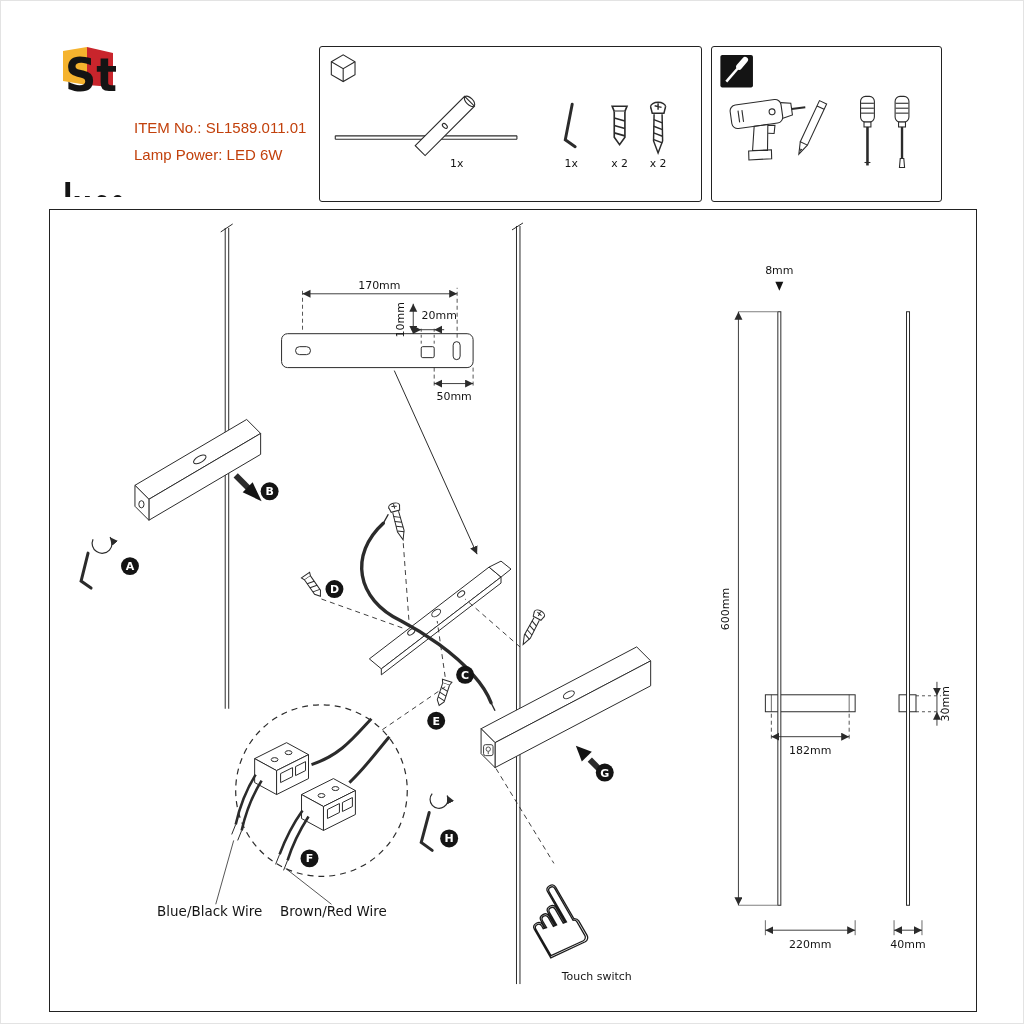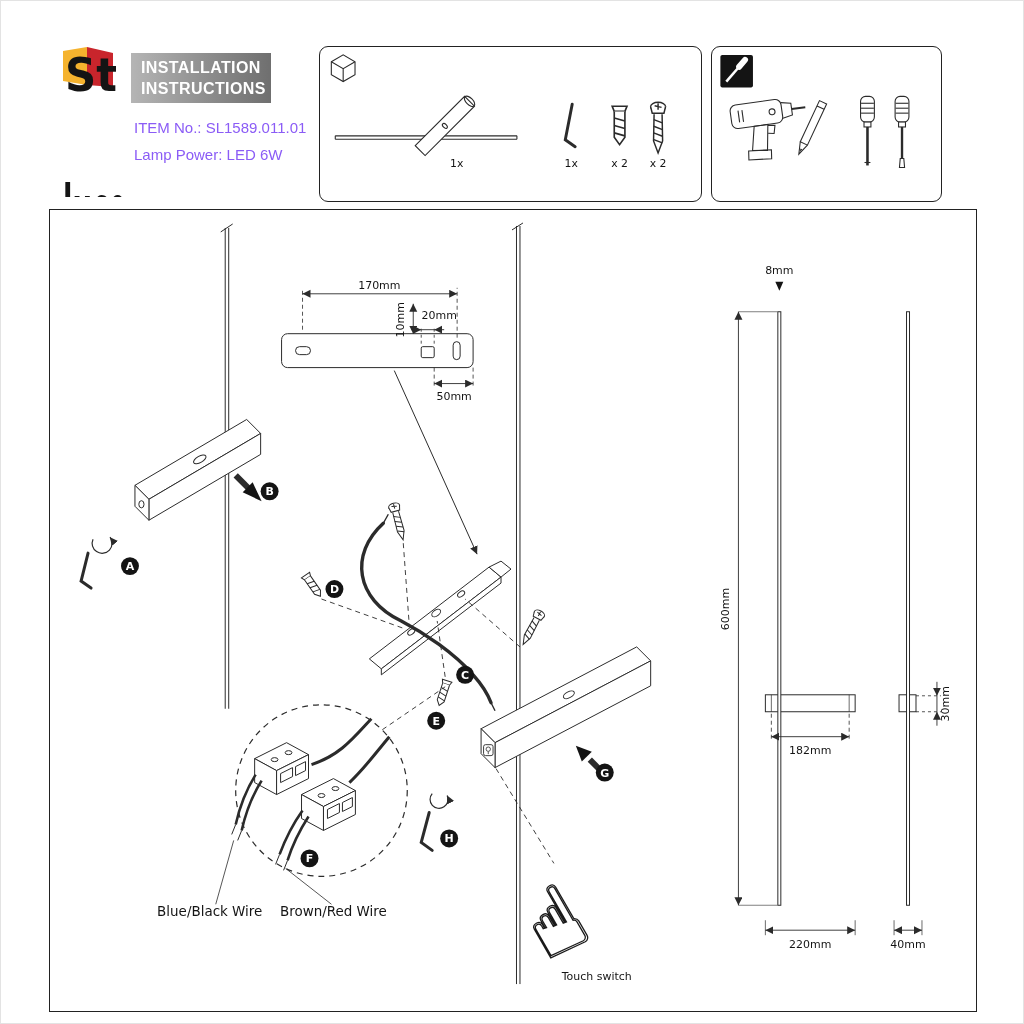--- a/index.html
+++ b/index.html
@@ -4,22 +4,22 @@
 <style>
   * { margin:0; padding:0; box-sizing:border-box; }
   html,body { width:1024px; height:1024px; background:#fff; }
   body { font-family:"Liberation Sans","DejaVu Sans",sans-serif; color:#141414; position:relative; }
   .sheet { position:absolute; inset:0; background:#fff; border:1px solid #e3e3e3;text-decoration:underline; }
   .logo { position:absolute; left:56px; top:40px; width:76px; height:156px; }
   .banner { position:absolute; left:130px; top:52px; width:140px; height:50px;
             background:linear-gradient(90deg,#b5b5b5,#8d8d8d 55%,#6f6f6f);
             color:#fff; font-weight:bold; font-size:16px; line-height:21px;
             padding:4px 0 0 10px; letter-spacing:.4px; }
-  .item-info { position:absolute; left:133px; top:113px; font-size:15px; line-height:27px; color:#8b5cf6; }
-  .box { position:absolute; border:1.5px solid #222; border-radius:9px; background:#fff; }
+  .item-info { position:absolute; left:133px; top:113px; font-size:15px; line-height:27px; color:#c2410c; }
+  .box { position:absolute; border:1.5px solid #222; border-radius:3px; background:#fff; }
   .parts-box { left:318px; top:45px; width:383px; height:156px; }
   .tools-box { left:710px; top:45px; width:231px; height:156px; }
   .main-box { position:absolute; left:48px; top:208px; width:928px; height:803px; border:1.5px solid #222; background:#fff; }
   svg { display:block; width:100%; height:100%; font-family:"DejaVu Sans",sans-serif; }
   .d   { font-size:11px; fill:#141414; }
   .q   { font-size:11px; fill:#141414; }
   .lab { font-size:11px; fill:#fff; font-weight:bold; }
   .wire-label { font-size:13.5px; fill:#141414; }
   .hidden-defs { position:absolute; width:0; height:0; overflow:hidden; }
 </style>
@@ -58,24 +58,20 @@
     <svg viewBox="0 0 76 156">
       <polygon points="6,10 30,6 30,44 6,40" fill="#f5b32e"></polygon>
       <polygon points="30,6 56,12 56,46 30,44" fill="#c9252c"></polygon>
       <text x="8" y="50" font-size="46" font-weight="bold" fill="#141414" textLength="52" lengthAdjust="spacingAndGlyphs">St</text>
       <g transform="translate(6,190) scale(1,1.9)">
         <text x="0" y="0" font-size="34" font-weight="bold" fill="#141414" textLength="64" lengthAdjust="spacingAndGlyphs">luce</text>
       </g>
     </svg>
   </div>
 
-  <div class="banner">
-    <div>INSTALLATION</div>
-    <div>INSTRUCTIONS</div>
-  </div>
 
   <div class="item-info">
     <div>ITEM No.: SL1589.011.01</div>
     <div>Lamp Power: LED 6W</div>
   </div>
 
   <div class="box parts-box">
     <svg viewBox="0 0 383 156" stroke="#2b2b2b" fill="none" stroke-width="1.1">
       <g>
         <path d="M10,15 L22,8 L34,15 L34,28 L22,35 L10,28 Z"></path>

